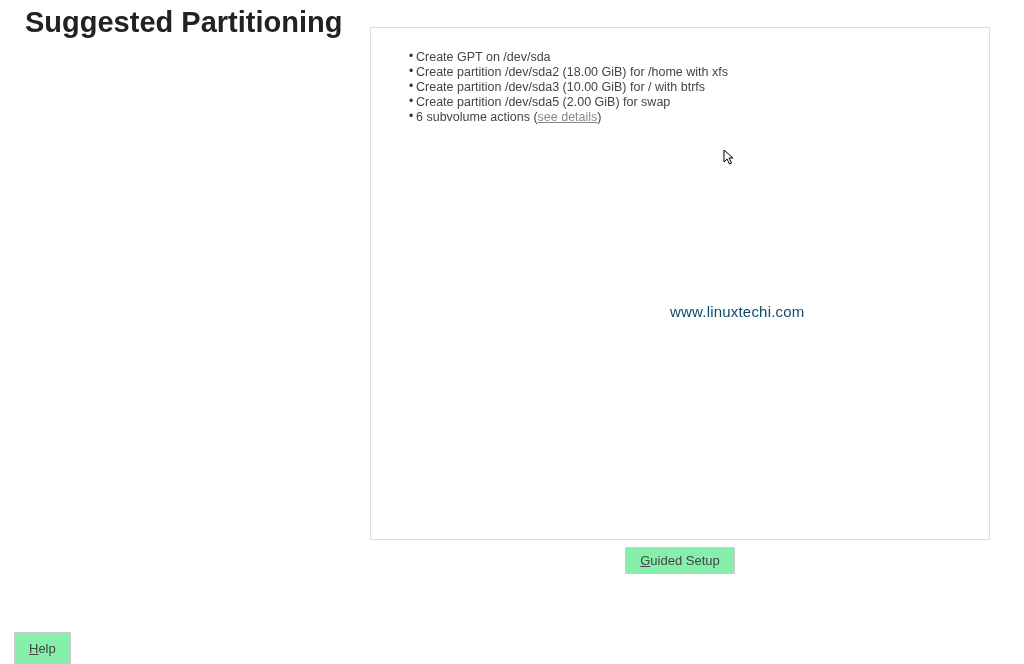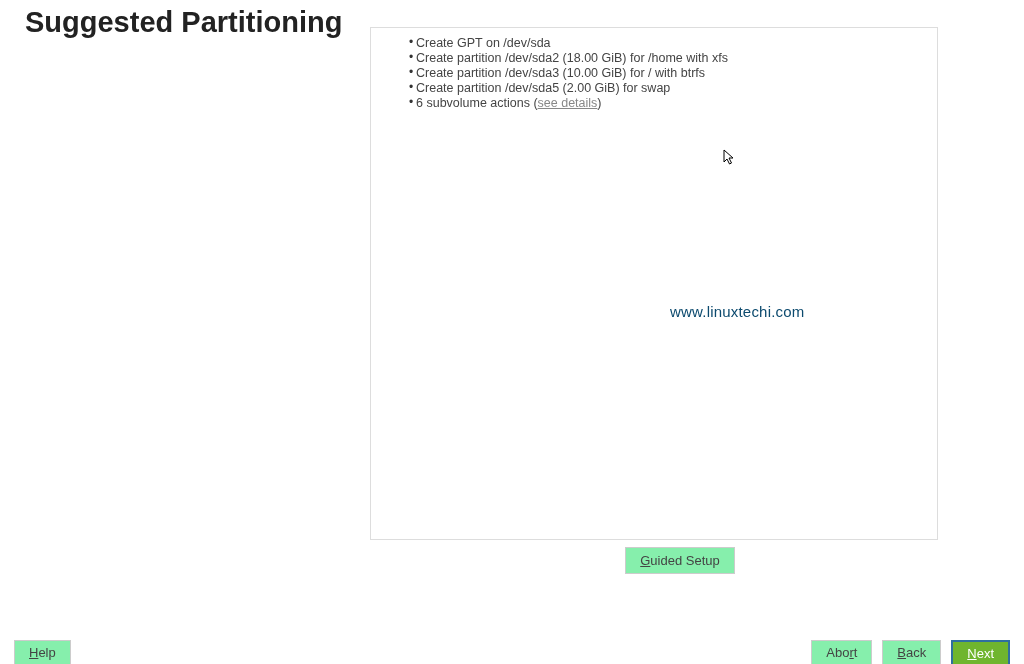--- a/index.html
+++ b/index.html
@@ -17,25 +17,25 @@
       left: 25px;
       top: 6px;
       font-size: 29px;
       font-weight: 700;
       color: #222;
     }
     .panel {
       position: absolute;
       left: 370px;
       top: 27px;
-      width: 568px;
+      width: 620px;
       height: 513px;
       border: 1px solid #ddd;
       background: #fff;
-      padding: 8px 20px;
+      padding: 22px 20px;
     }
     .panel ul {
       list-style: none;
     }
     .panel li {
       font-size: 12.5px;
       color: #444;
       line-height: 15px;
       position: relative;
       padding-left: 25px;
@@ -106,21 +106,21 @@
       left: 0;
       width: 1024px;
       height: 30px;
       display: flex;
       align-items: flex-end;
       padding: 0 14px 0 14px;
     }
     .bottom-left { display: flex; gap: 10px; }
     .bottom-right { display: flex; gap: 10px; margin-left: auto; }
     .bottom-bar .btn {
-      height: 24px;
+      height: 32px;
       padding: 3px 14px;
       border-bottom: none;
       border-radius: 0;
     }
     .btn-primary {
       background: #6fb52e;
       border: 2px solid #2f6f9f;
       color: #fff;
     }
     .ul { text-decoration: underline; }
@@ -153,24 +153,13 @@
     <span><span class="ul">G</span><span>uided Setup</span></span>
   </button>
 </div>
 
 <div class="bottom-bar">
   <div class="bottom-left">
     <button class="btn">
       <span><span class="ul">H</span><span>elp</span></span>
     </button>
   </div>
-  <div class="bottom-right">
-    <button class="btn">
-      <span><span>Abo</span><span class="ul">r</span><span>t</span></span>
-    </button>
-    <button class="btn">
-      <span><span class="ul">B</span><span>ack</span></span>
-    </button>
-    <button class="btn btn-primary">
-      <span><span class="ul">N</span><span>ext</span></span>
-    </button>
-  </div>
 </div>
 
 </body></html>

